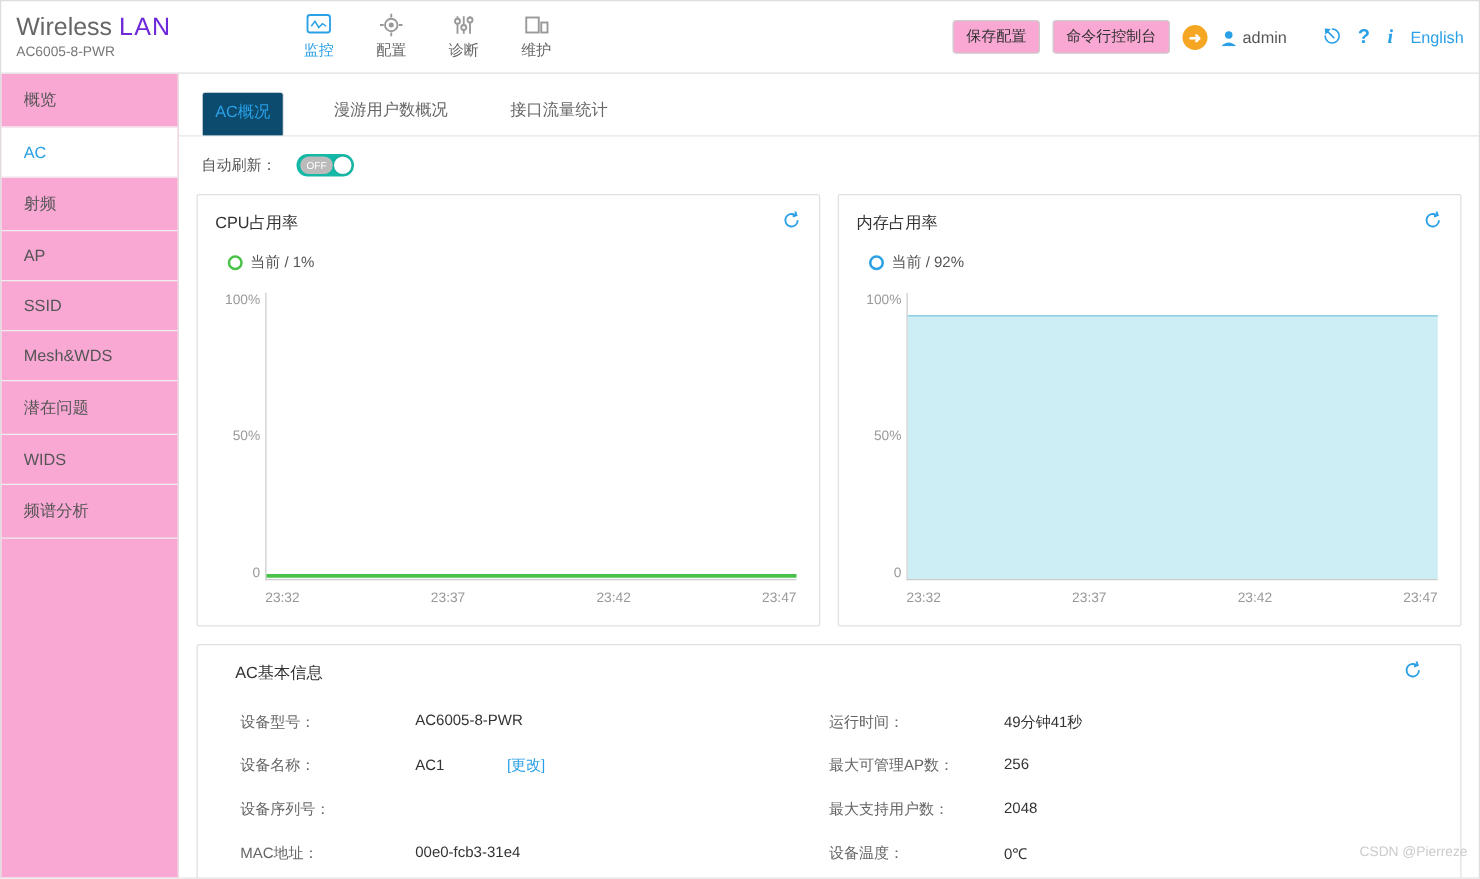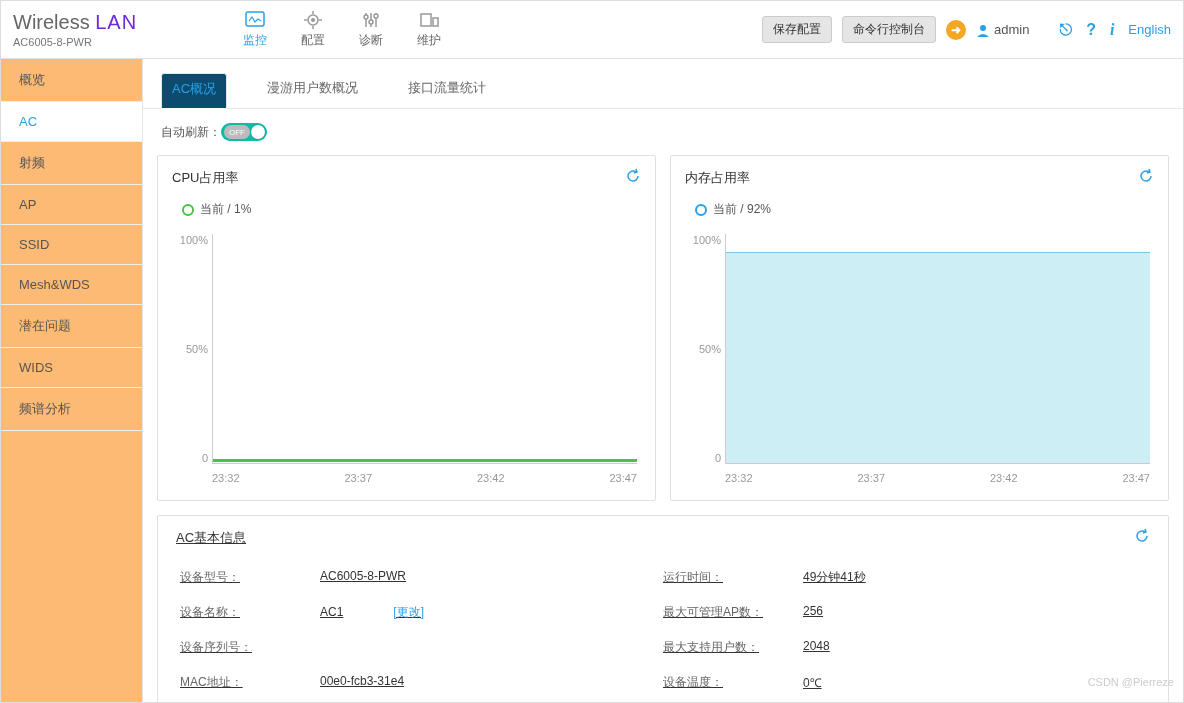--- a/index.html
+++ b/index.html
@@ -10,53 +10,53 @@
 .brand-title { font-size: 20px; font-weight: 300; }
 .brand-title .w1 { color: #666; }
 .brand-title .w2 { color: #6d28d9; font-weight: 400; letter-spacing: 1px; }
 .brand-sub { font-size: 11px; color: #777; margin-top: 2px; }
 .topnav { display: flex; gap: 34px; margin-left: 100px; }
 .topnav-item { text-align: center; cursor: pointer; color: #666; }
 .topnav-item svg { display: block; margin: 0 auto 2px; }
 .topnav-item.active { color: #2aa0e6; }
 .topnav-item .lbl { font-size: 12px; }
 .top-right { margin-left: auto; display: flex; align-items: center; gap: 10px; }
-.btn { background: #e5e5e5; border: 1px solid #ccc; border-radius: 3px; padding: 4px 10px; font-size: 12px; cursor: pointer; color: #333; }
+.btn { background: #f9a8d4; border: 1px solid #ccc; border-radius: 3px; padding: 4px 10px; font-size: 12px; cursor: pointer; color: #333; }
 .icon-circle { width: 20px; height: 20px; border-radius: 50%; background: #f5a623; display: flex; align-items: center; justify-content: center; color: #fff; font-size: 12px; font-weight: bold; }
 .user { display: flex; align-items: center; gap: 4px; color: #555; }
 .top-icons { display: flex; align-items: center; gap: 14px; margin-left: 20px; }
 .top-icon { color: #2aa0e6; cursor: pointer; font-size: 16px; font-weight: bold; }
 .lang { color: #2aa0e6; cursor: pointer; font-size: 13px; }
 .body { display: flex; flex: 1; overflow: hidden; }
-.sidebar { width: 142px; border-right: 1px solid #e6e6e6; background: #fdba74; }
+.sidebar { width: 142px; border-right: 1px solid #e6e6e6; background: #f9a8d4; }
 .sidebar-item { padding: 12px 18px; font-size: 13px; color: #555; cursor: pointer; border-bottom: 1px solid #eee; }
 .sidebar-item.active { color: #2aa0e6; background: #fff; }
 .main { flex: 1; overflow: auto; padding: 0 0 10px 0; }
 .tabs { display: flex; gap: 30px; padding: 14px 18px 0; border-bottom: 1px solid #e6e6e6; }
 .tab { padding: 6px 10px 10px; color: #666; cursor: pointer; position: relative; }
 .tab.active { color: #2aa0e6; border: 1px solid #e6e6e6; border-bottom: 1px solid #fff; border-radius: 3px 3px 0 0; margin-bottom: -1px; background: #0c4a6e; }
-.toolbar { padding: 14px 18px; display: flex; align-items: center; gap: 0; color: #555; font-size: 12px; }
+.toolbar { padding: 14px 18px; display: flex; align-items: center; gap: 16px; color: #555; font-size: 12px; }
 .toggle { display: inline-flex; width: 46px; height: 18px; border-radius: 9px; background: #14b8a6; align-items: center; position: relative; }
 .toggle .off { position: absolute; left: 3px; width: 26px; height: 14px; background: #bbb; border-radius: 7px; color: #fff; font-size: 8px; display: flex; align-items: center; justify-content: center; }
 .toggle .knob { position: absolute; right: 2px; width: 14px; height: 14px; background: #fff; border-radius: 50%; box-shadow: 0 0 1px rgba(0,0,0,0.3); }
 .panels { display: flex; gap: 14px; padding: 0 14px; }
 .panel { flex: 1; border: 1px solid #e0e0e0; border-radius: 2px; padding: 12px 14px; }
 .panel-head { display: flex; align-items: center; justify-content: space-between; margin-bottom: 8px; }
 .panel-title { font-size: 13px; color: #333; }
 .refresh { color: #2aa0e6; cursor: pointer; }
 .legend { display: flex; align-items: center; gap: 6px; padding: 6px 0 10px 10px; color: #555; font-size: 12px; }
 .legend .ring { width: 12px; height: 12px; border: 2px solid #4ac24a; border-radius: 50%; }
 .legend .ring.mem { border-color: #2aa0e6; }
 .chart { position: relative; height: 260px; }
 .chart .yaxis { position: absolute; left: 0; top: 6px; bottom: 24px; width: 36px; display: flex; flex-direction: column; justify-content: space-between; text-align: right; color: #999; font-size: 11px; }
 .chart .plot { position: absolute; left: 40px; right: 4px; top: 6px; bottom: 24px; border-left: 1px solid #ccc; border-bottom: 1px solid #ccc; }
 .chart .xaxis { position: absolute; left: 40px; right: 4px; bottom: 4px; display: flex; justify-content: space-between; color: #999; font-size: 11px; }
 .cpu-line { position: absolute; left: 0; right: 0; bottom: 1px; height: 3px; background: #4ac24a; }
 .mem-area { position: absolute; left: 0; right: 0; bottom: 0; background: #cdeef5; border-top: 1px solid #7fc8e0; }
-.info-panel { margin: 14px 14px 0; border: 1px solid #e0e0e0; border-radius: 2px; padding: 12px 18px 4px; text-decoration: underline; }
+.info-panel { margin: 14px 14px 0; border: 1px solid #e0e0e0; border-radius: 2px; padding: 12px 30px 4px; }
 .info-grid { display: grid; grid-template-columns: 140px 1fr 140px 1fr; row-gap: 18px; padding: 14px 4px 8px; font-size: 12px; color: #555; }
 .info-grid .label { color: #666; }
 .info-grid .val { color: #333; }
 .change-link { color: #2aa0e6; cursor: pointer; margin-left: 50px; }
 .watermark { position: fixed; bottom: 15px; right: 10px; color: #ccc; font-size: 11px; }
 </style>
 </head>
 <body>
 
 <div class="app">

